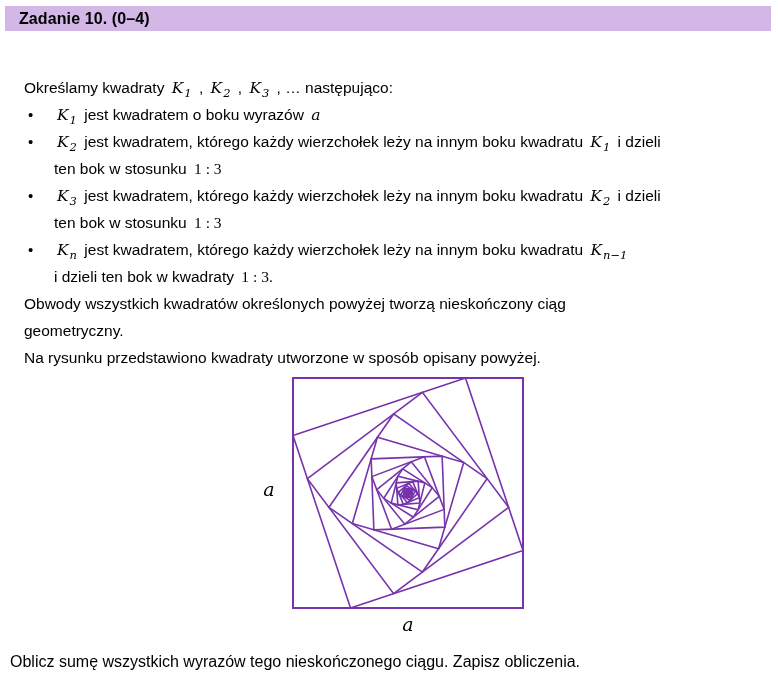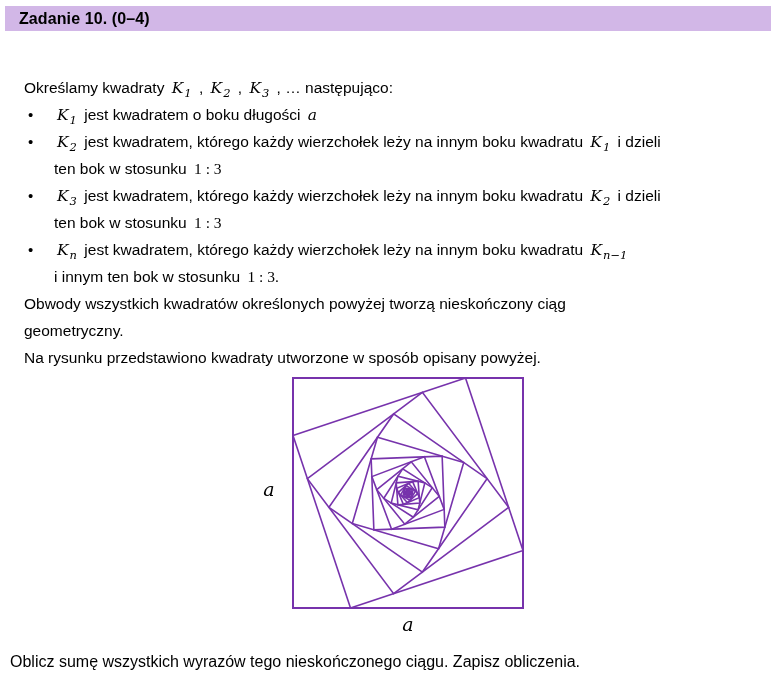--- a/index.html
+++ b/index.html
@@ -41,27 +41,27 @@
 </style>
 </head>
 <body>
 
 <div class="task-header" style="background: rgb(210, 183, 231);">
   <span>Zadanie 10. (0–4)</span>
 </div>
 
 <div class="problem-text">
     <div class="line plain"><span class="seg-t">Określamy kwadraty </span><span class="seg-m">K</span><span class="seg-sub">1</span><span class="seg-t"> , </span><span class="seg-m">K</span><span class="seg-sub">2</span><span class="seg-t"> , </span><span class="seg-m">K</span><span class="seg-sub">3</span><span class="seg-t"> , … następująco:</span></div>
-    <div class="line bullet"><span class="bullet-dot">•</span><span class="seg-m">K</span><span class="seg-sub">1</span><span class="seg-t"> jest kwadratem o boku długości </span><span class="seg-m">a</span></div>
+    <div class="line bullet"><span class="bullet-dot">•</span><span class="seg-m">K</span><span class="seg-sub">1</span><span class="seg-t"> jest kwadratem o boku wyrazów </span><span class="seg-m">a</span></div>
     <div class="line bullet"><span class="bullet-dot">•</span><span class="seg-m">K</span><span class="seg-sub">2</span><span class="seg-t"> jest kwadratem, którego każdy wierzchołek leży na innym boku kwadratu </span><span class="seg-m">K</span><span class="seg-sub">1</span><span class="seg-t"> i dzieli</span></div>
     <div class="line cont"><span class="seg-t">ten bok w stosunku </span><span class="seg-u">1 : 3</span></div>
     <div class="line bullet"><span class="bullet-dot">•</span><span class="seg-m">K</span><span class="seg-sub">3</span><span class="seg-t"> jest kwadratem, którego każdy wierzchołek leży na innym boku kwadratu </span><span class="seg-m">K</span><span class="seg-sub">2</span><span class="seg-t"> i dzieli</span></div>
     <div class="line cont"><span class="seg-t">ten bok w stosunku </span><span class="seg-u">1 : 3</span></div>
     <div class="line bullet"><span class="bullet-dot">•</span><span class="seg-m">K</span><span class="seg-sub">n</span><span class="seg-t"> jest kwadratem, którego każdy wierzchołek leży na innym boku kwadratu </span><span class="seg-m">K</span><span class="seg-sub">n−1</span></div>
-    <div class="line cont"><span class="seg-t">i innym ten bok w stosunku </span><span class="seg-u">1 : 3.</span></div>
+    <div class="line cont"><span class="seg-t">i dzieli ten bok w kwadraty </span><span class="seg-u">1 : 3.</span></div>
     <div class="line plain"><span class="seg-t">Obwody wszystkich kwadratów określonych powyżej tworzą nieskończony ciąg</span></div>
     <div class="line plain"><span class="seg-t">geometryczny.</span></div>
     <div class="line plain"><span class="seg-t">Na rysunku przedstawiono kwadraty utworzone w sposób opisany powyżej.</span></div>
   </div>
 
 <svg class="figure-svg" width="234" height="234" viewBox="-2 -2 234 234" xmlns="http://www.w3.org/2000/svg">
     <polygon points="0.00,0.00 230.00,0.00 230.00,230.00 0.00,230.00" fill="none" stroke="#7733AC" stroke-width="2" stroke-linejoin="miter"></polygon>
     <polygon points="172.50,0.00 230.00,172.50 57.50,230.00 0.00,57.50" fill="none" stroke="#7733AC" stroke-width="1.6" stroke-linejoin="miter"></polygon>
     <polygon points="215.63,129.38 100.63,215.63 14.38,100.63 129.38,14.38" fill="none" stroke="#7733AC" stroke-width="1.6" stroke-linejoin="miter"></polygon>
     <polygon points="129.38,194.06 35.94,129.38 100.63,35.94 194.06,100.63" fill="none" stroke="#7733AC" stroke-width="1.6" stroke-linejoin="miter"></polygon>

